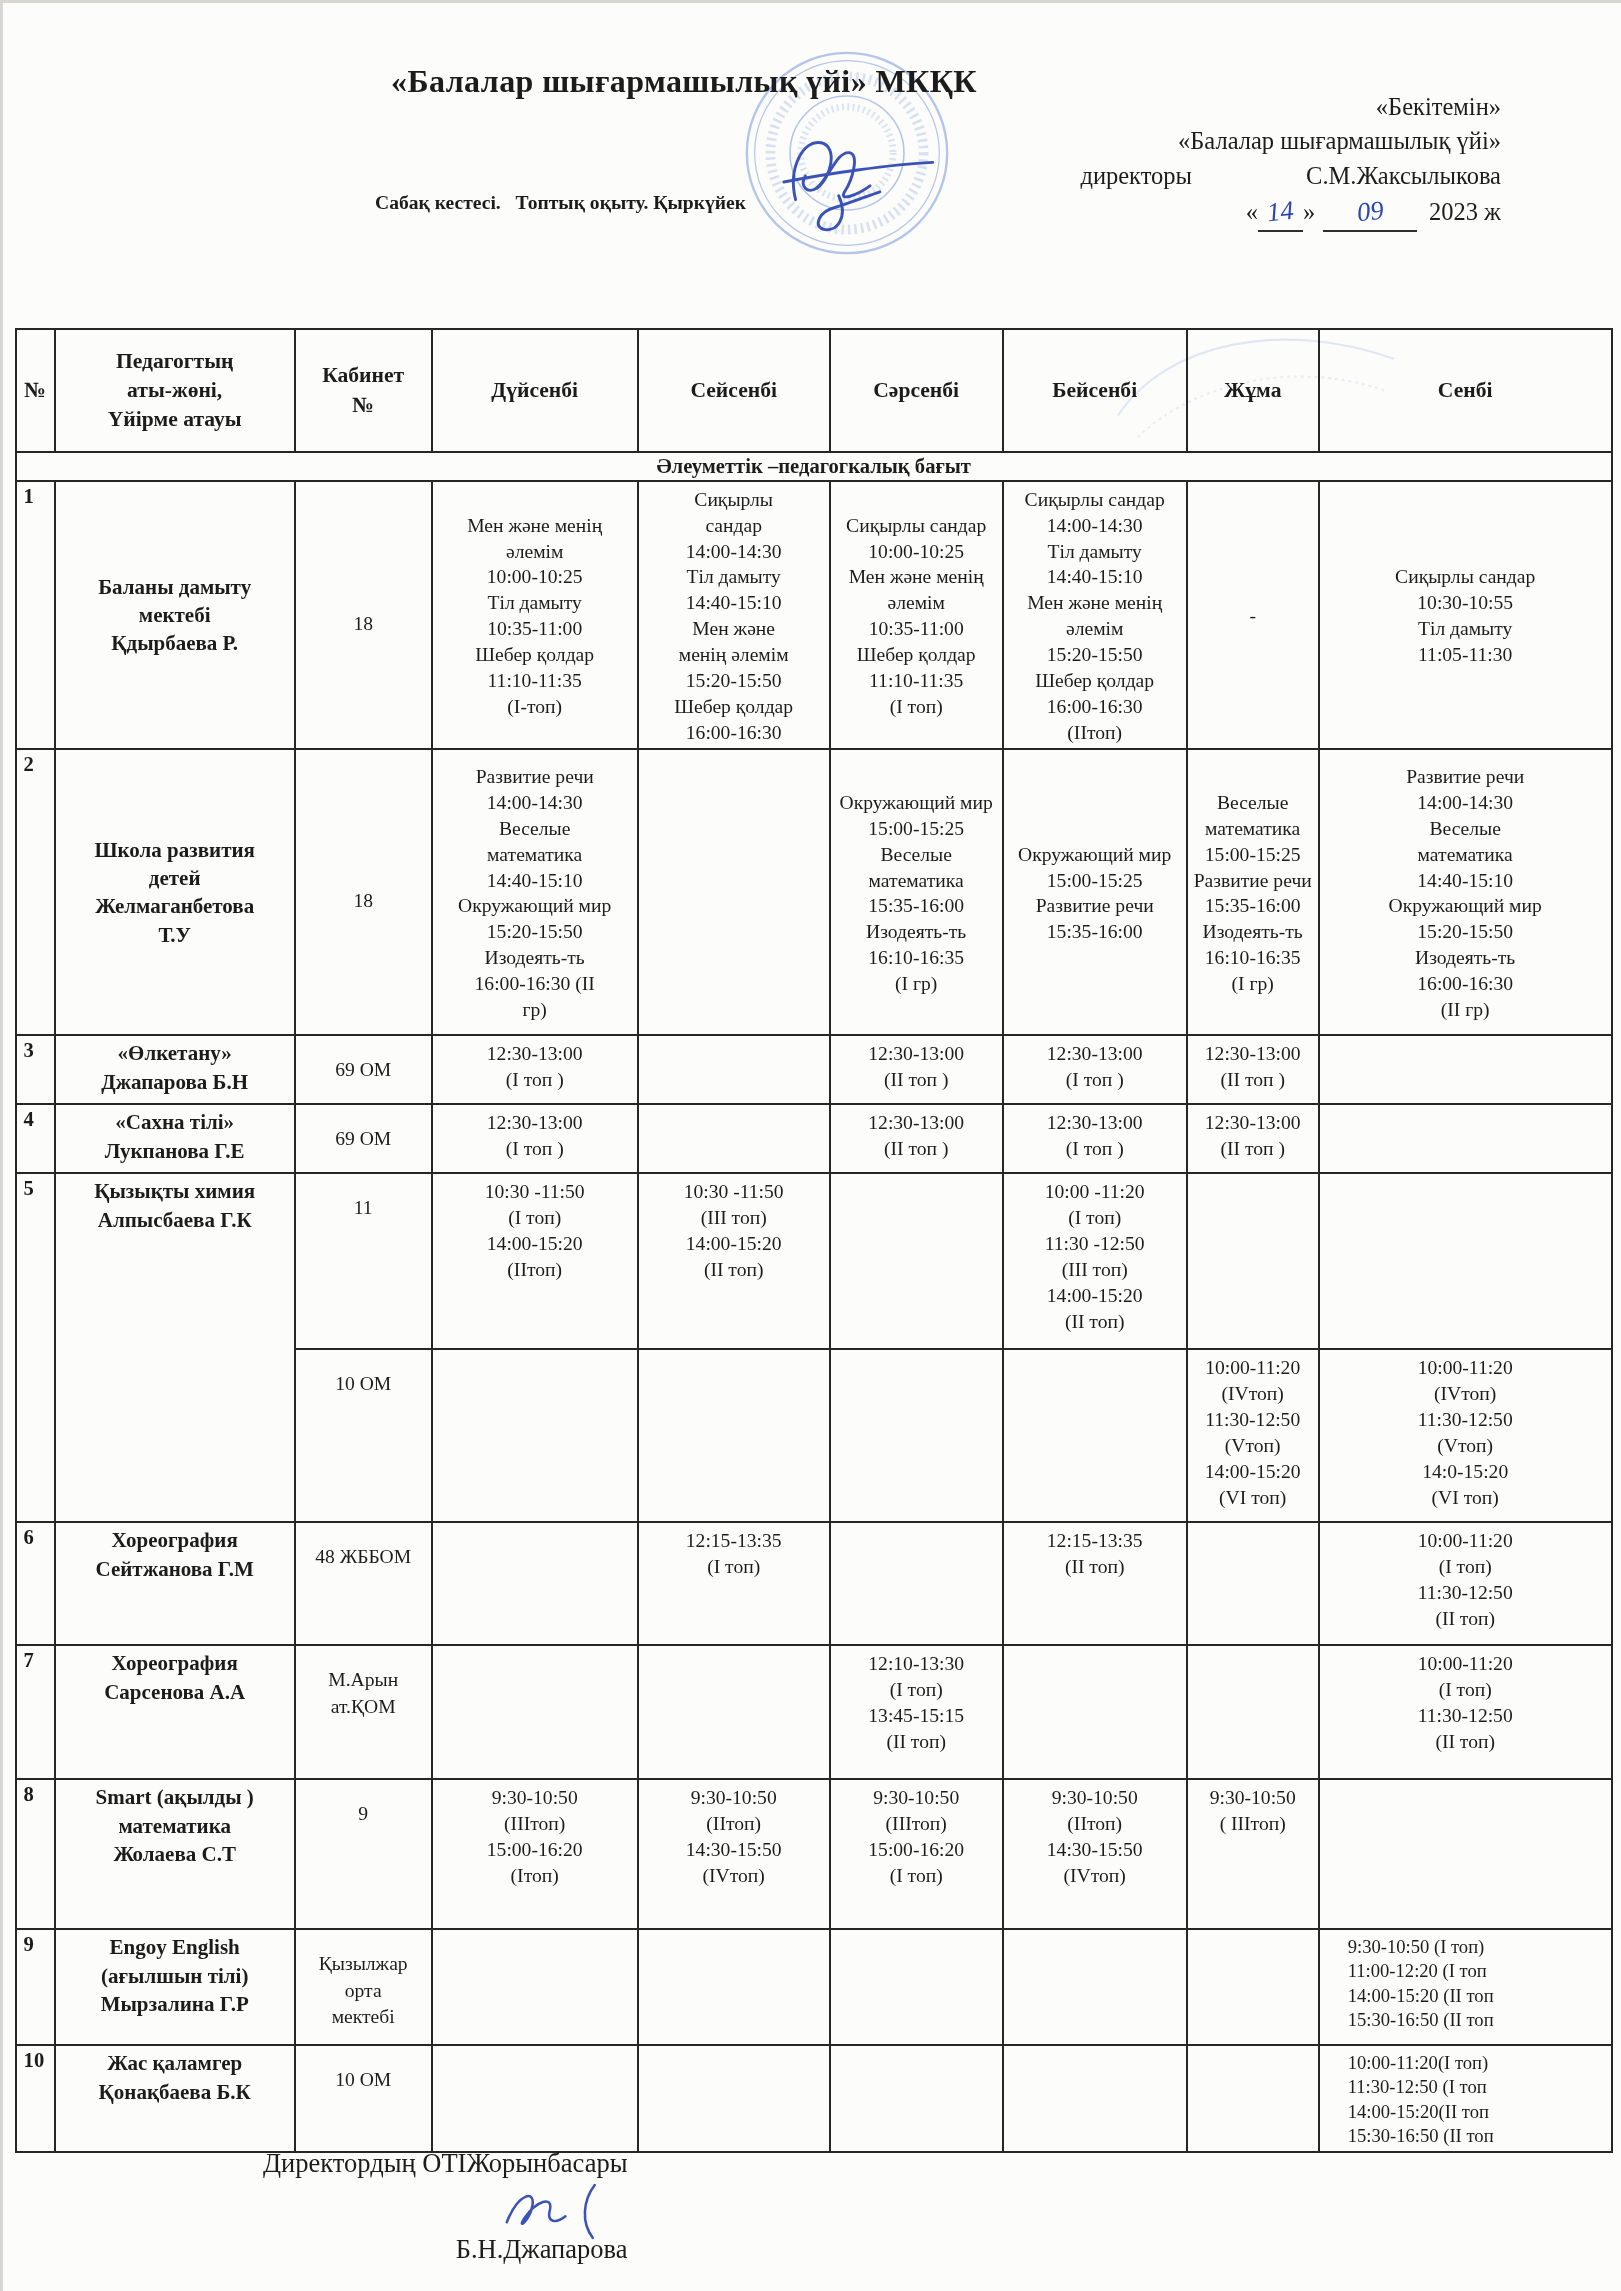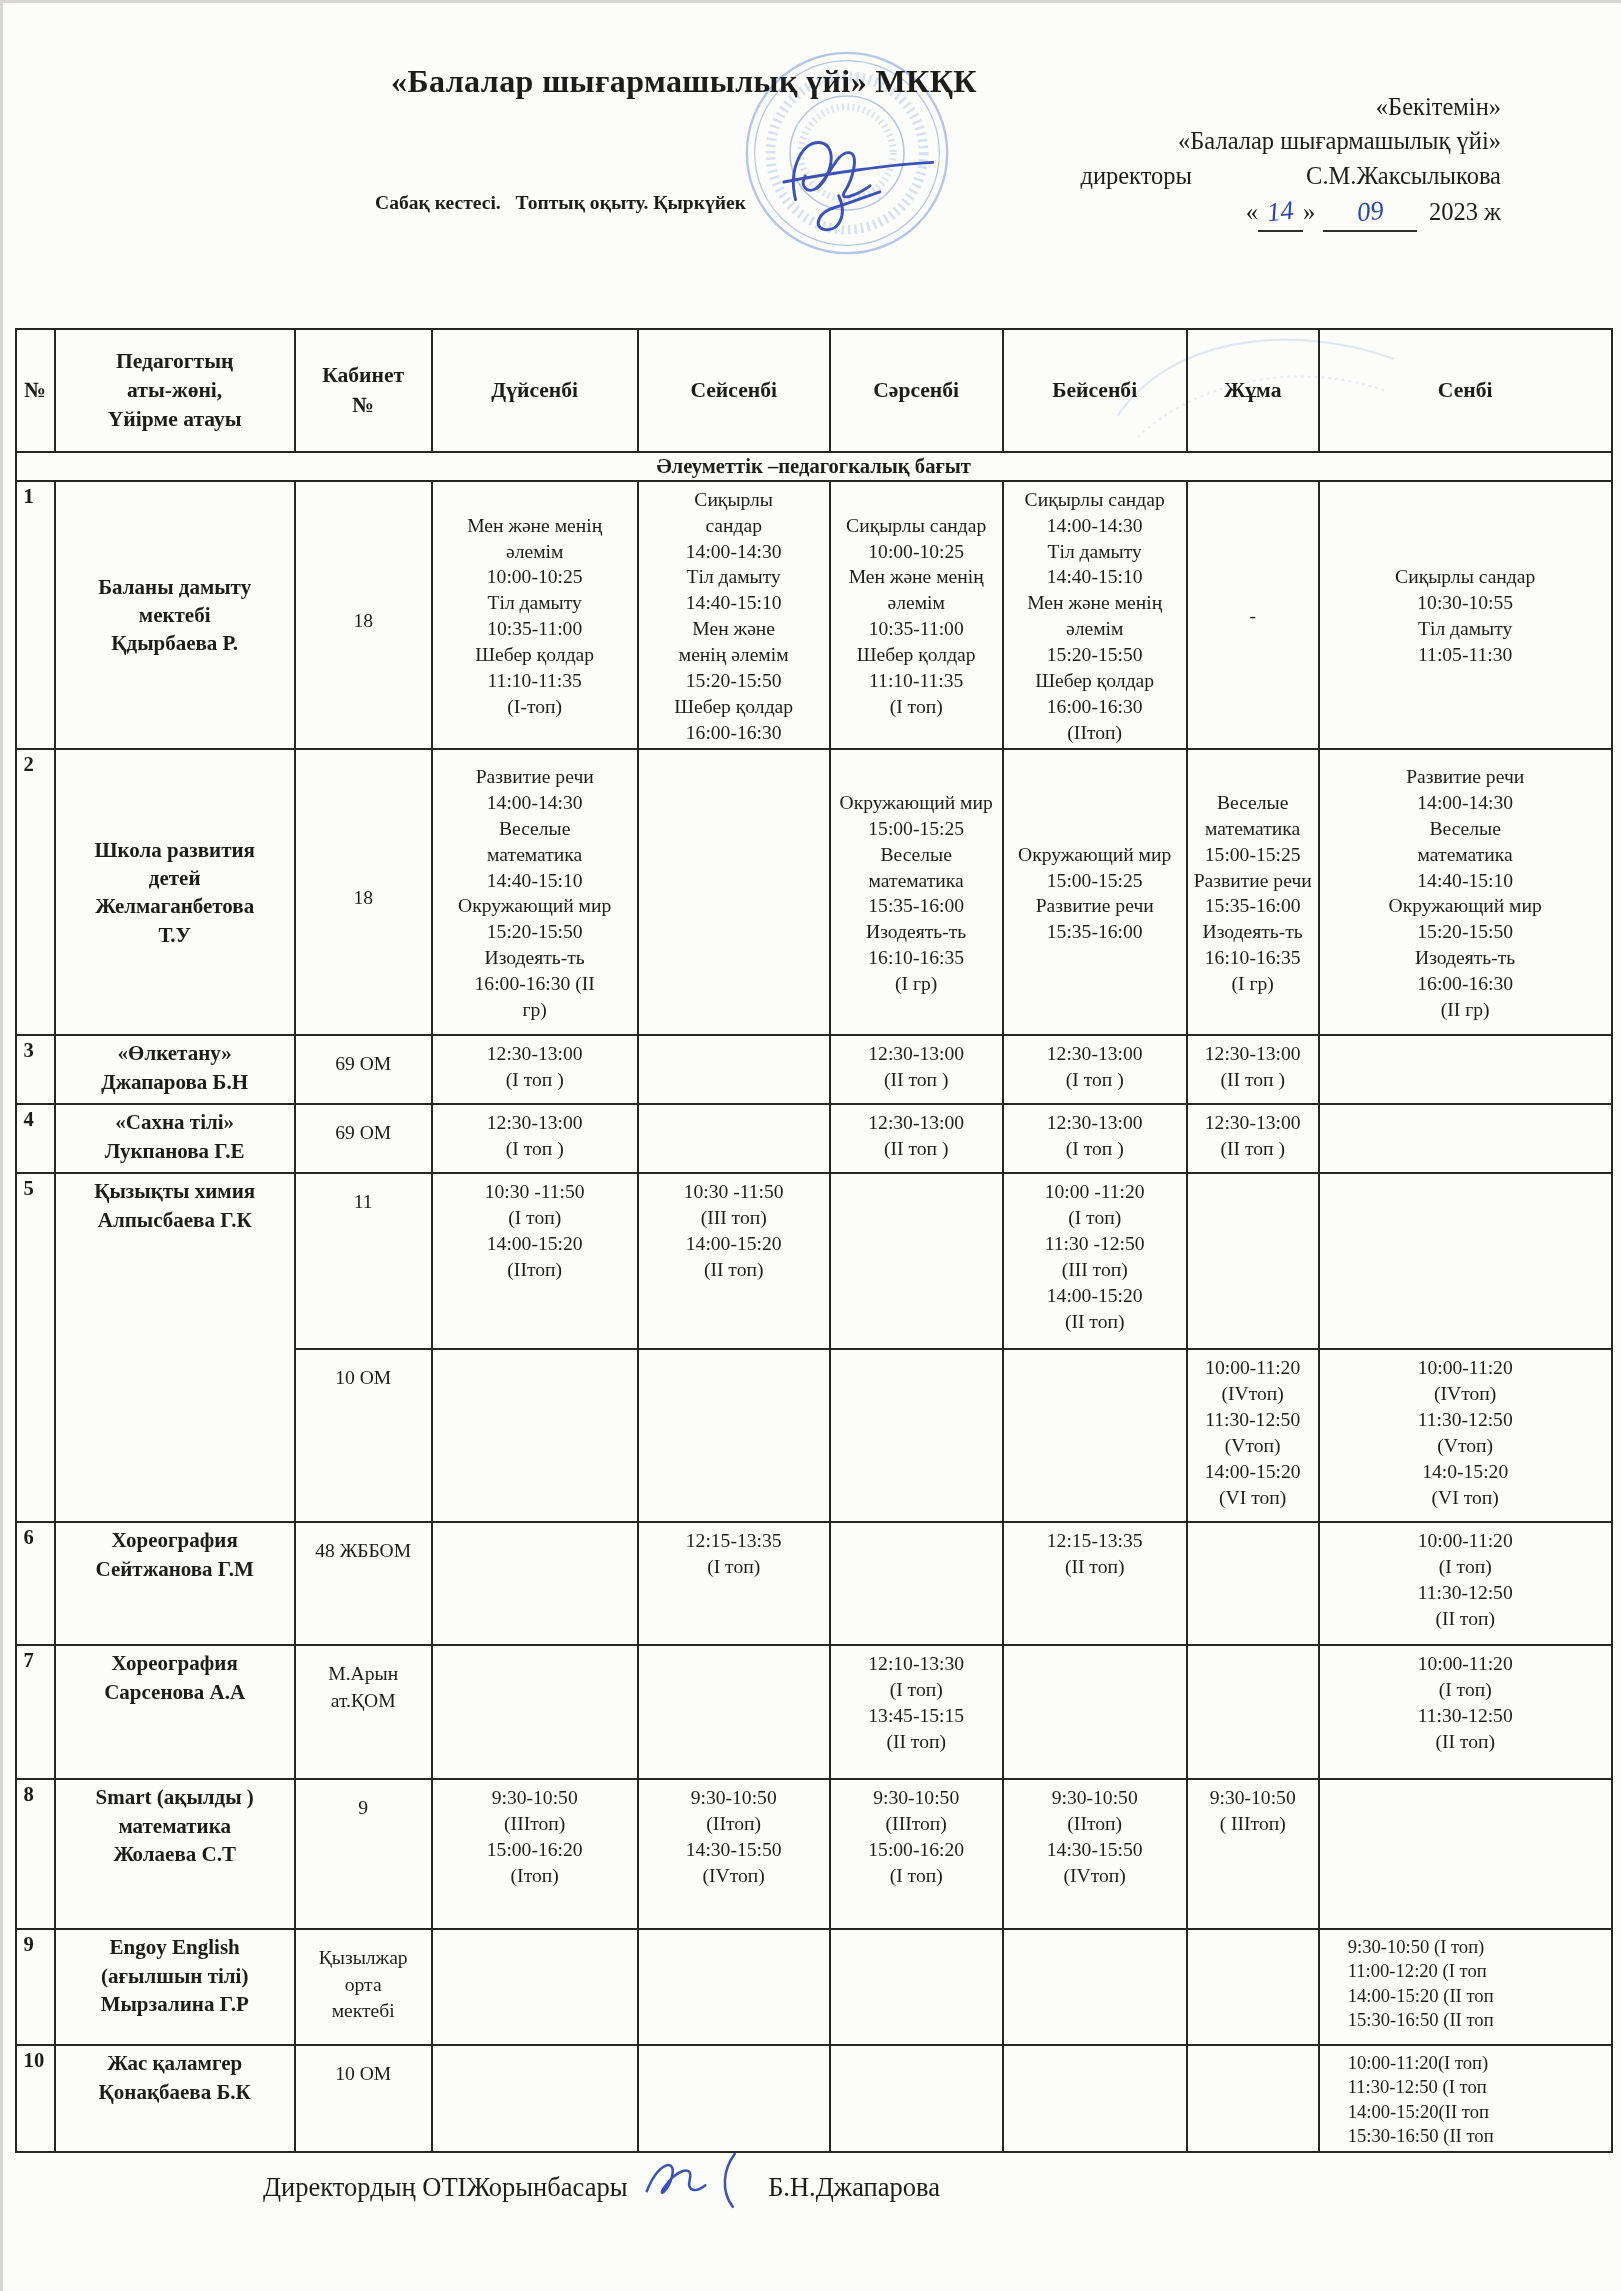--- a/index.html
+++ b/index.html
@@ -21,26 +21,26 @@
   .stamp2{position:absolute;left:1108px;top:306px;z-index:1;opacity:.28;}
   .sig-director{position:absolute;left:774px;top:123px;z-index:4;}
   .schedule{position:absolute;top:328px;left:14.7px;width:1598px;border-collapse:collapse;
             table-layout:fixed;font-size:19.6px;z-index:2;}
   .schedule th,.schedule td{border:2px solid #262626;padding:2.9px 4.9px;vertical-align:top;
             overflow:hidden;}
   .schedule th{font-size:21.6px;font-weight:bold;text-align:center;vertical-align:middle;
             white-space:pre-line;line-height:1.35;}
   td.num{font-weight:bold;text-align:left;font-size:20.6px;padding-left:6.9px;}
   td.name{font-weight:bold;text-align:center;white-space:pre-line;line-height:1.35;font-size:21px;}
-  td.cab{text-align:center;white-space:pre-line;line-height:1.35;padding-top:15px;}
+  td.cab{text-align:center;white-space:pre-line;line-height:1.35;padding-top:21px;}
   td.day{text-align:center;white-space:pre-line;line-height:1.32;padding-top:4.9px;}
   tr.mid td.day,tr.mid td.cab,tr.mid td.name{vertical-align:middle;}
   td.section{font-weight:bold;text-align:center;font-size:20.6px;padding:2px;}
   td.sat-sm{font-size:18.6px;line-height:1.3;text-align:left;padding-left:28px;white-space:pre-line;}
-  .footer{position:absolute;top:2148px;left:263px;z-index:2;display:flex;align-items:flex-end;}
+  .footer{position:absolute;top:2148px;left:263px;z-index:2;display:flex;align-items:flex-end;flex-direction:column;}
   .footer-label,.footer-name{font-size:26.5px;}
   .sig-footer{margin:0 3.9px -7.8px 9.8px;}
 </style>
 </head>
 <body>
 
 <div class="page">
 
   <svg class="stamp" width="220" height="220" viewBox="0 0 224 224">
     <g fill="none" stroke="#6d8fd8">

